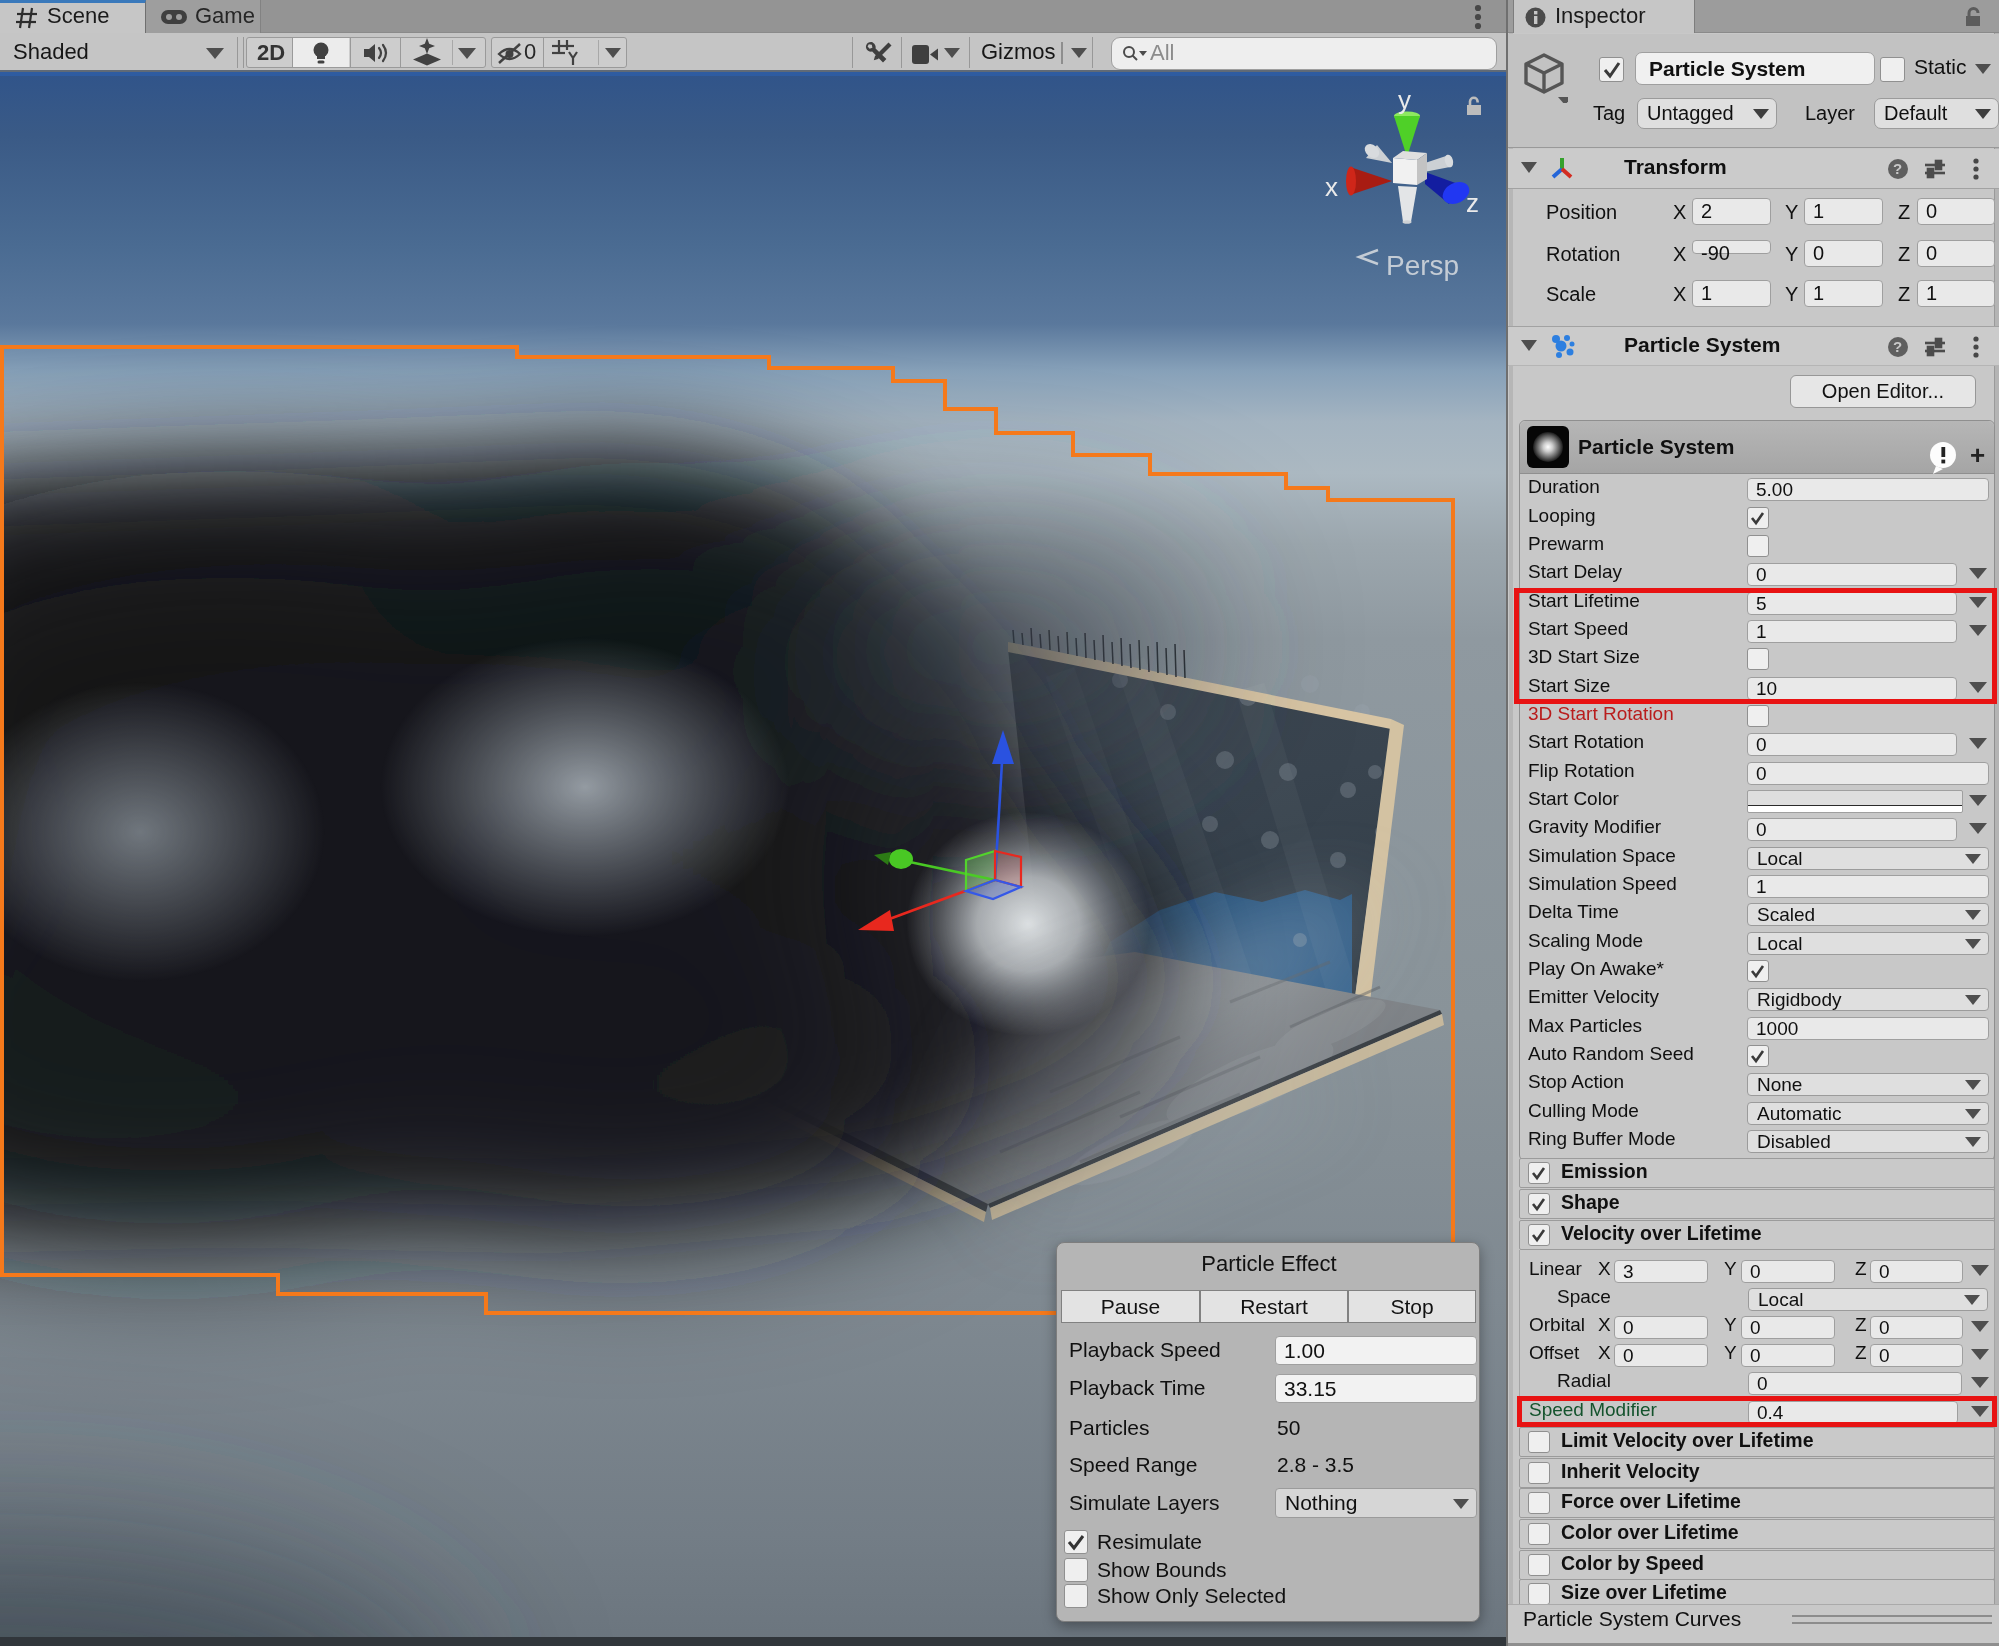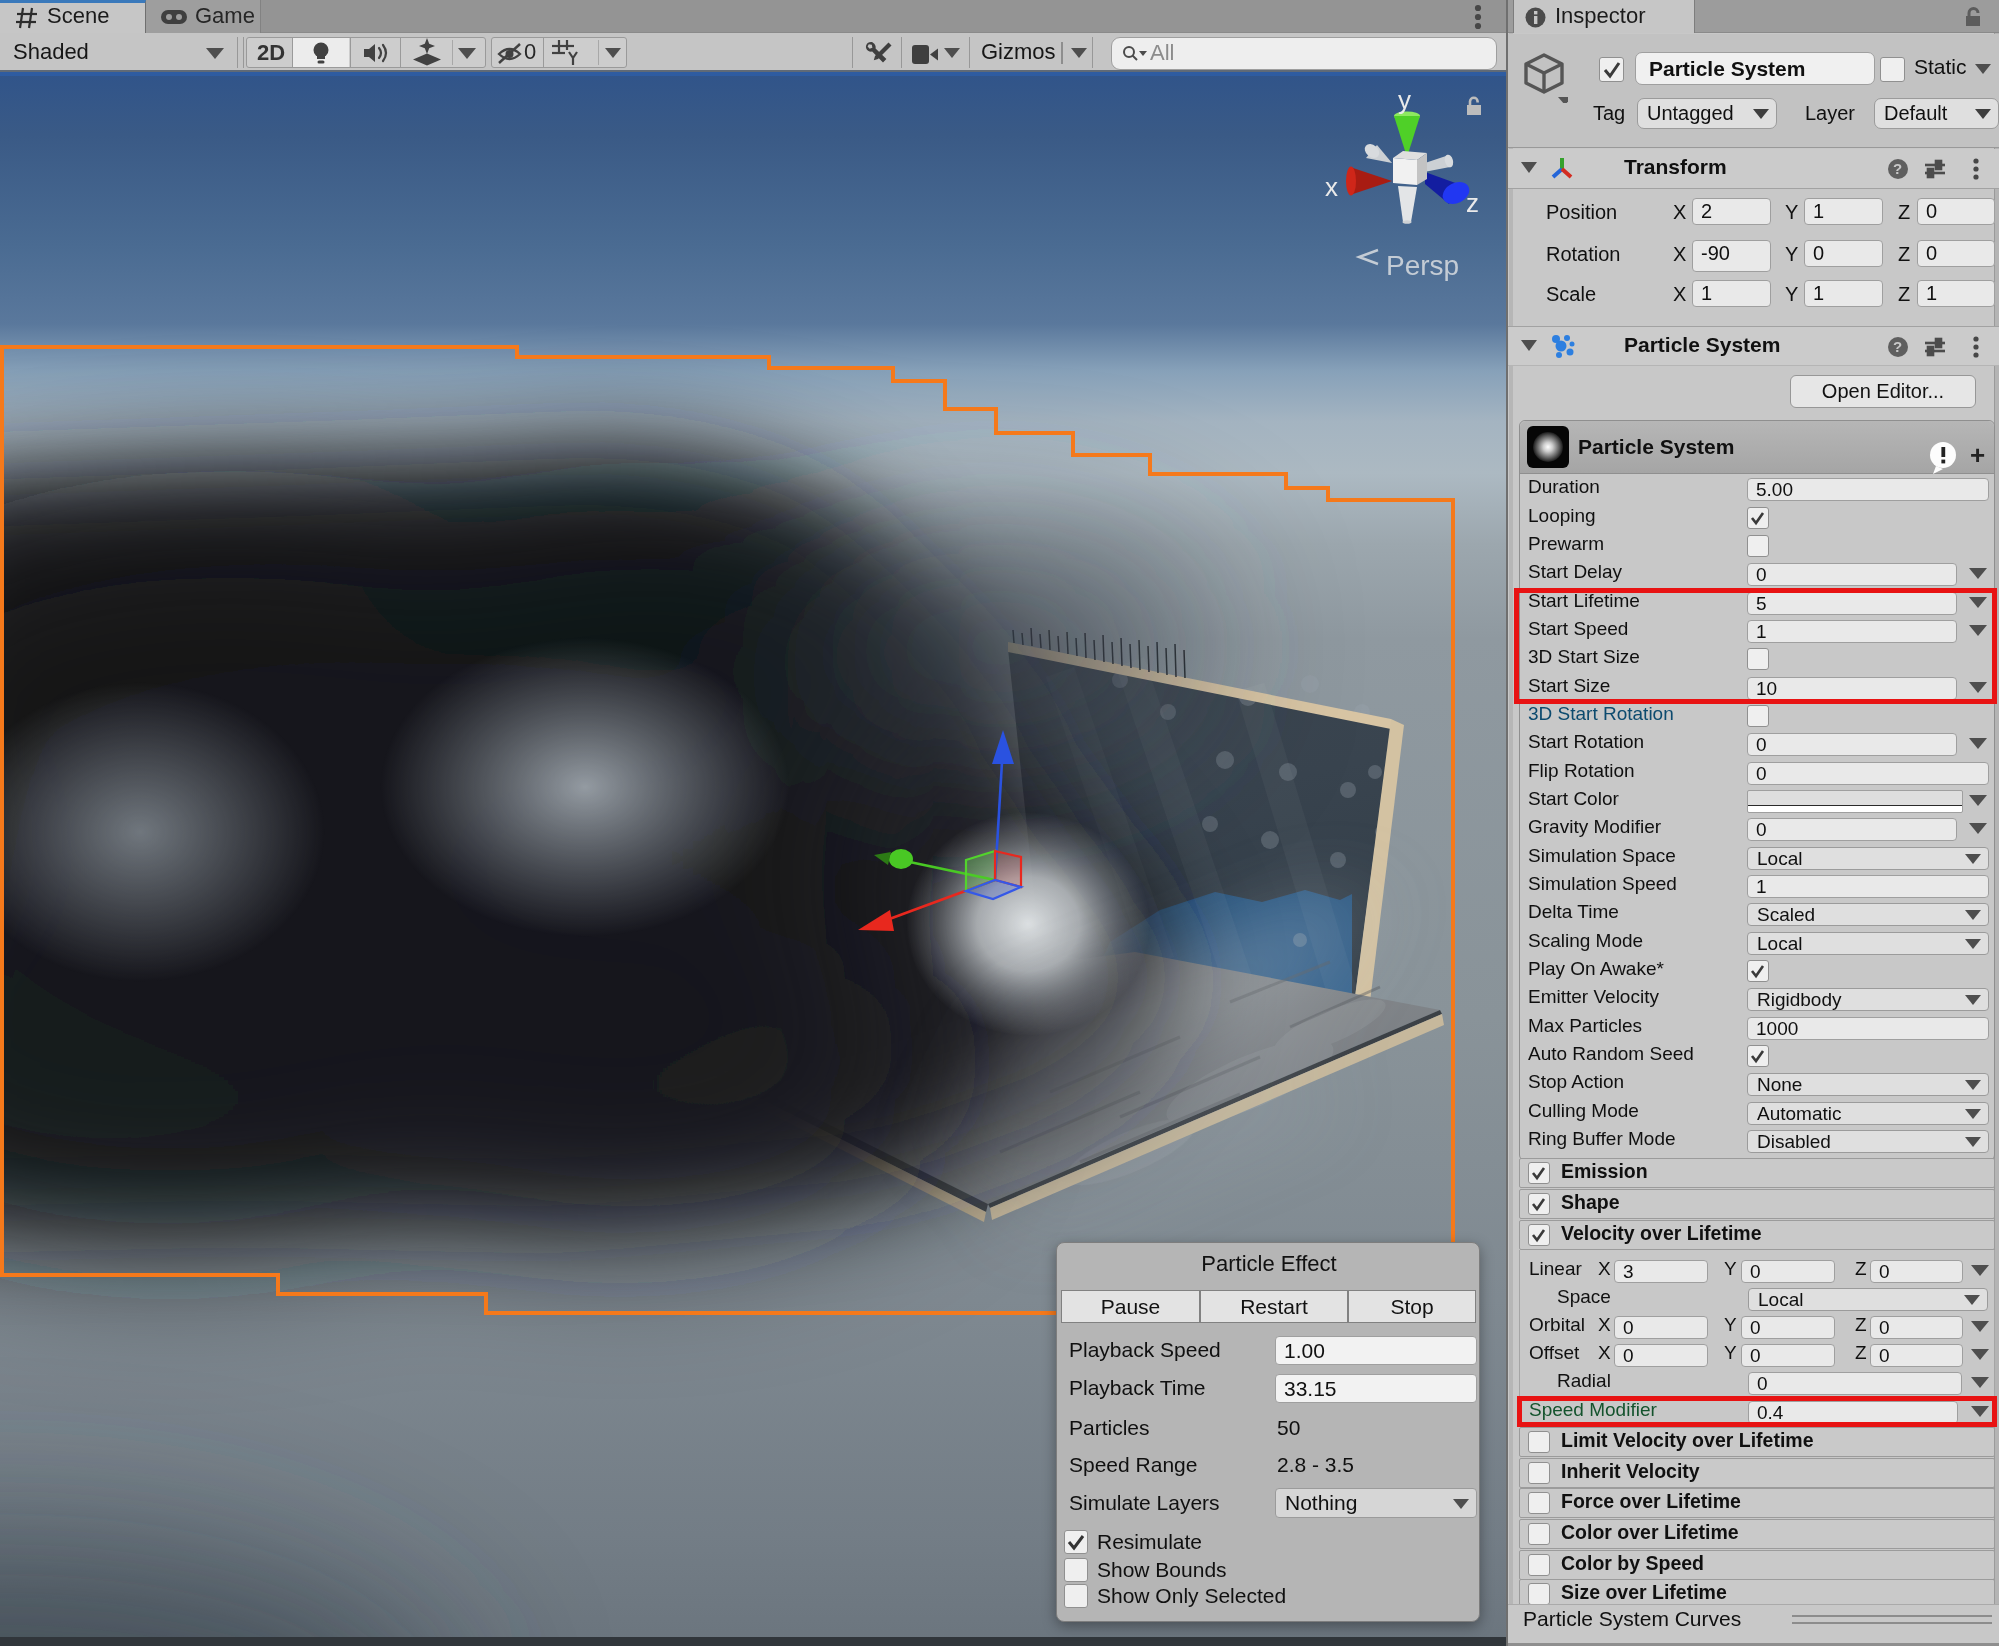--- a/index.html
+++ b/index.html
@@ -417,21 +417,21 @@
     </svg>
     <div class="lbl" style="left:38px;top:201px;font-size:20px">Position</div>
     <div class="lbl" style="left:165px;top:201px;font-size:20px">X</div>
     <div class="fld" style="left:184px;top:198px;width:79px;height:27px;line-height:25px;font-size:20px">2</div>
     <div class="lbl" style="left:277px;top:201px;font-size:20px">Y</div>
     <div class="fld" style="left:296px;top:198px;width:79px;height:27px;line-height:25px;font-size:20px">1</div>
     <div class="lbl" style="left:390px;top:201px;font-size:20px">Z</div>
     <div class="fld" style="left:409px;top:198px;width:78px;height:27px;line-height:25px;font-size:20px">0</div>
     <div class="lbl" style="left:38px;top:243px;font-size:20px">Rotation</div>
     <div class="lbl" style="left:165px;top:243px;font-size:20px">X</div>
-    <div class="fld" style="left:184px;top:240px;width:79px;height:32px;line-height:25px;font-size:20px">-90</div>
+    <div class="fld" style="left:184px;top:240px;width:79px;height:14px;line-height:25px;font-size:20px">-90</div>
     <div class="lbl" style="left:277px;top:243px;font-size:20px">Y</div>
     <div class="fld" style="left:296px;top:240px;width:79px;height:27px;line-height:25px;font-size:20px">0</div>
     <div class="lbl" style="left:390px;top:243px;font-size:20px">Z</div>
     <div class="fld" style="left:409px;top:240px;width:78px;height:27px;line-height:25px;font-size:20px">0</div>
     <div class="lbl" style="left:38px;top:283px;font-size:20px">Scale</div>
     <div class="lbl" style="left:165px;top:283px;font-size:20px">X</div>
     <div class="fld" style="left:184px;top:280px;width:79px;height:27px;line-height:25px;font-size:20px">1</div>
     <div class="lbl" style="left:277px;top:283px;font-size:20px">Y</div>
     <div class="fld" style="left:296px;top:280px;width:79px;height:27px;line-height:25px;font-size:20px">1</div>
     <div class="lbl" style="left:390px;top:283px;font-size:20px">Z</div>
@@ -499,21 +499,21 @@
     <div class="fld" style="left:239px;top:592px;width:210px;height:23px;line-height:21px">5</div>
     <div class="tri" style="left:461px;top:597px"></div>
     <div class="lbl" style="left:20px;top:618px;font-size:19px;color:#101010">Start Speed</div>
     <div class="fld" style="left:239px;top:620px;width:210px;height:23px;line-height:21px">1</div>
     <div class="tri" style="left:461px;top:625px"></div>
     <div class="lbl" style="left:20px;top:646px;font-size:19px;color:#101010">3D Start Size</div>
     <div class="cb" style="left:239px;top:648px;width:22px;height:22px"></div>
     <div class="lbl" style="left:20px;top:675px;font-size:19px;color:#101010">Start Size</div>
     <div class="fld" style="left:239px;top:677px;width:210px;height:23px;line-height:21px">10</div>
     <div class="tri" style="left:461px;top:682px"></div>
-    <div class="lbl" style="left:20px;top:703px;font-size:19px;color:#0c4a6e">3D Start Rotation</div>
+    <div class="lbl" style="left:20px;top:703px;font-size:19px;color:#b91c1c">3D Start Rotation</div>
     <div class="cb" style="left:239px;top:705px;width:22px;height:22px"></div>
     <div class="lbl" style="left:20px;top:731px;font-size:19px;color:#101010">Start Rotation</div>
     <div class="fld" style="left:239px;top:733px;width:210px;height:23px;line-height:21px">0</div>
     <div class="tri" style="left:461px;top:738px"></div>
     <div class="lbl" style="left:20px;top:760px;font-size:19px;color:#101010">Flip Rotation</div>
     <div class="fld" style="left:239px;top:762px;width:242px;height:23px;line-height:21px">0</div>
     <div class="lbl" style="left:20px;top:788px;font-size:19px;color:#101010">Start Color</div>
     <div class="abs" style="left:239px;top:790px;width:216px;height:23px;border:1px solid #9f9f9f;border-radius:2px;background:linear-gradient(#dedede,#dedede 68%,#2a2a2a 68%,#2a2a2a 72%,#ffffff 72%)"></div>
     <div class="tri" style="left:461px;top:795px"></div>
     <div class="lbl" style="left:20px;top:816px;font-size:19px;color:#101010">Gravity Modifier</div>

